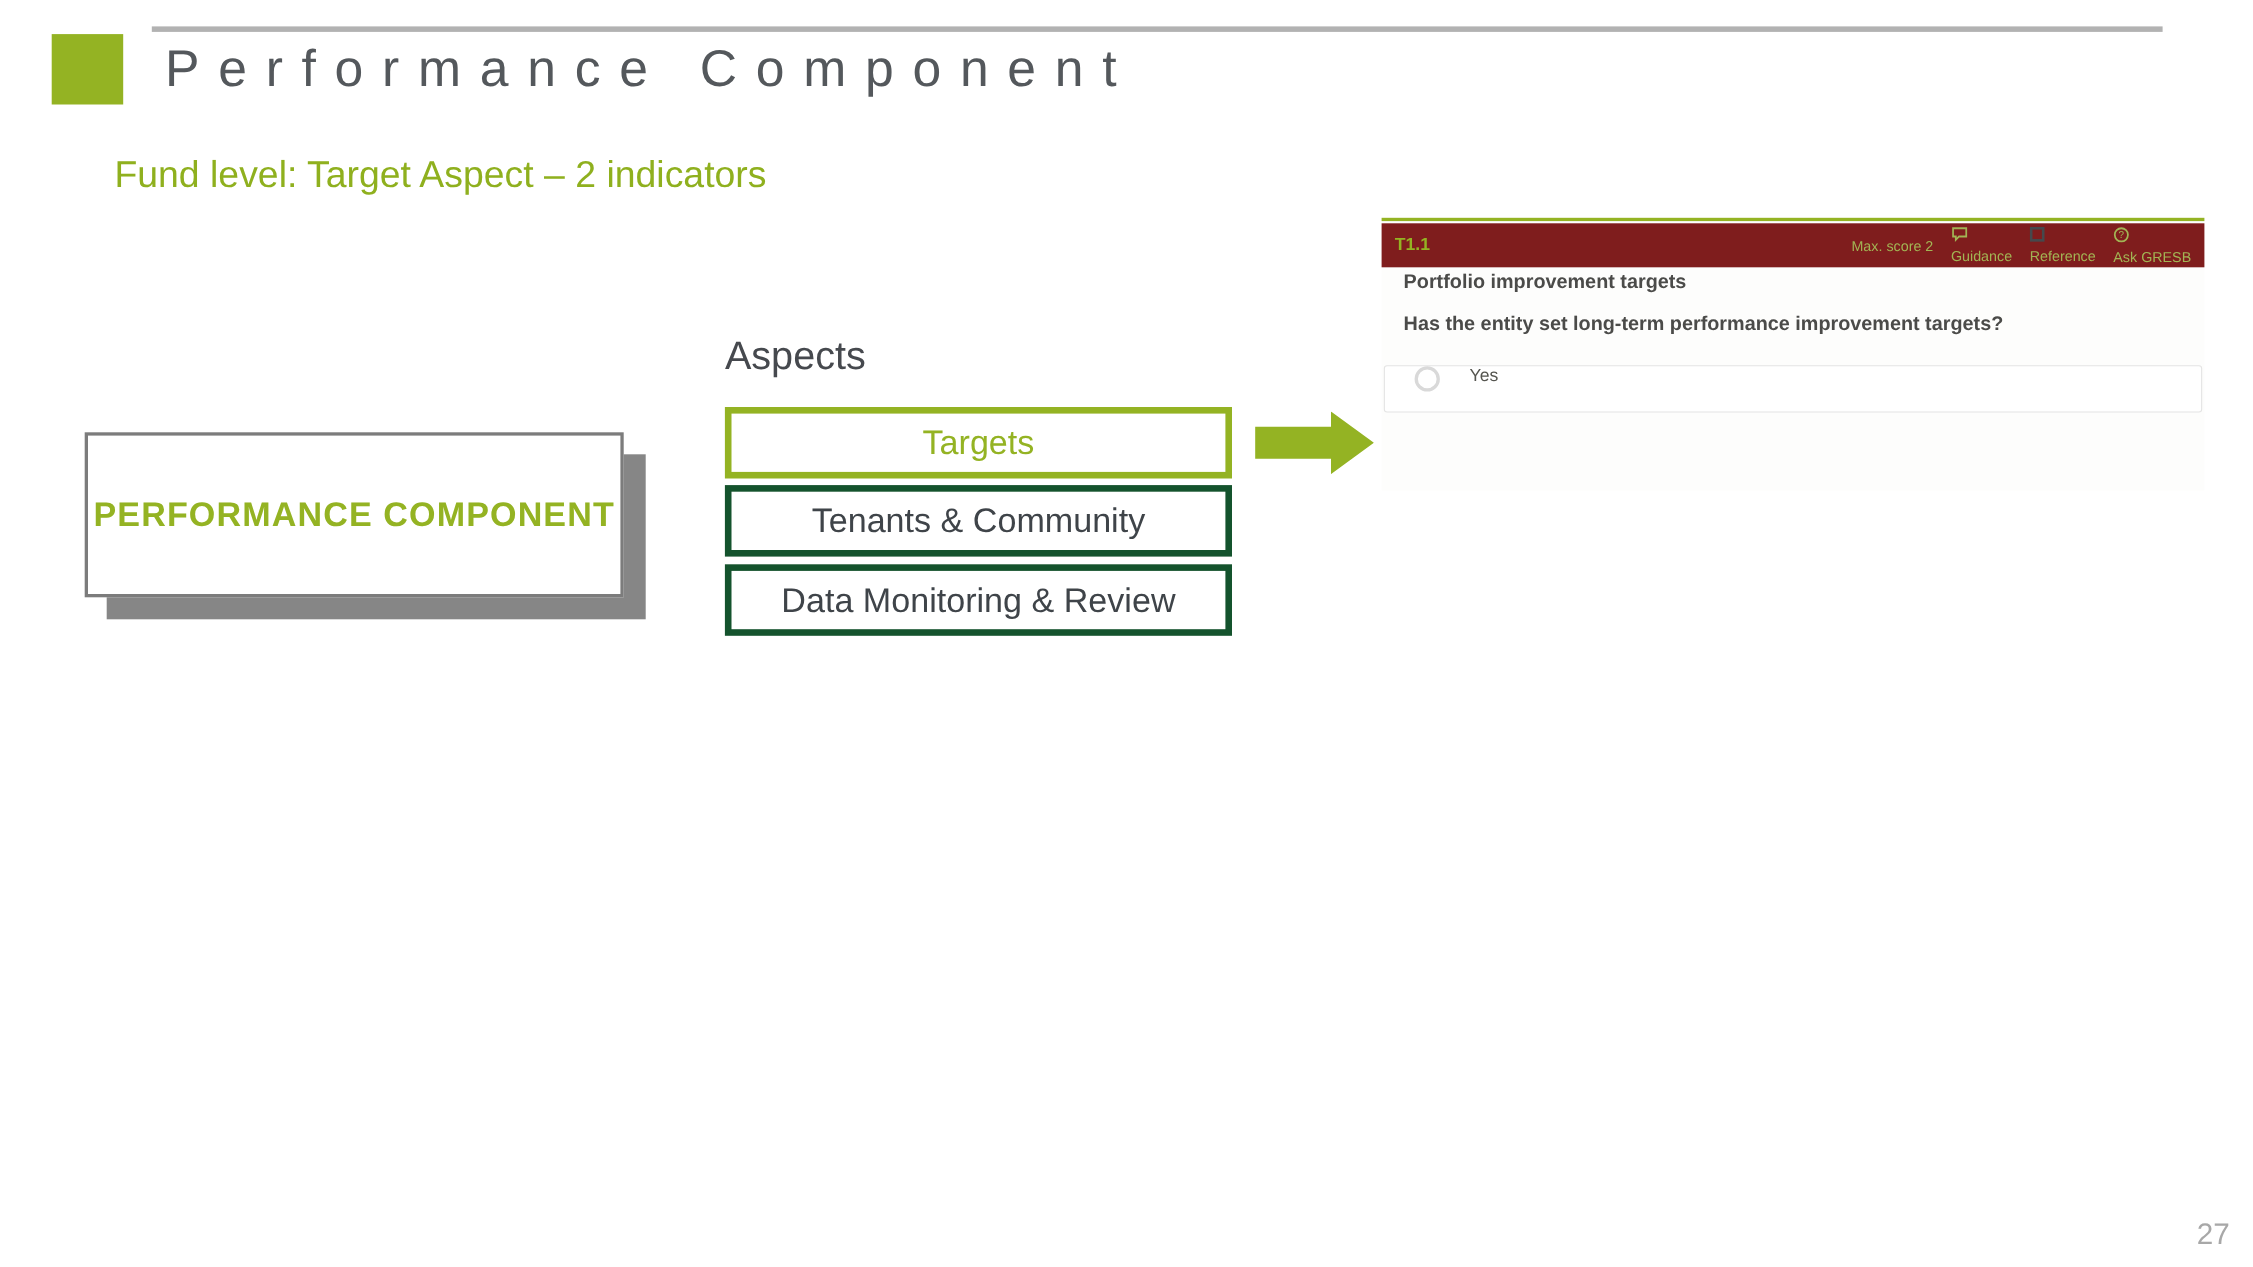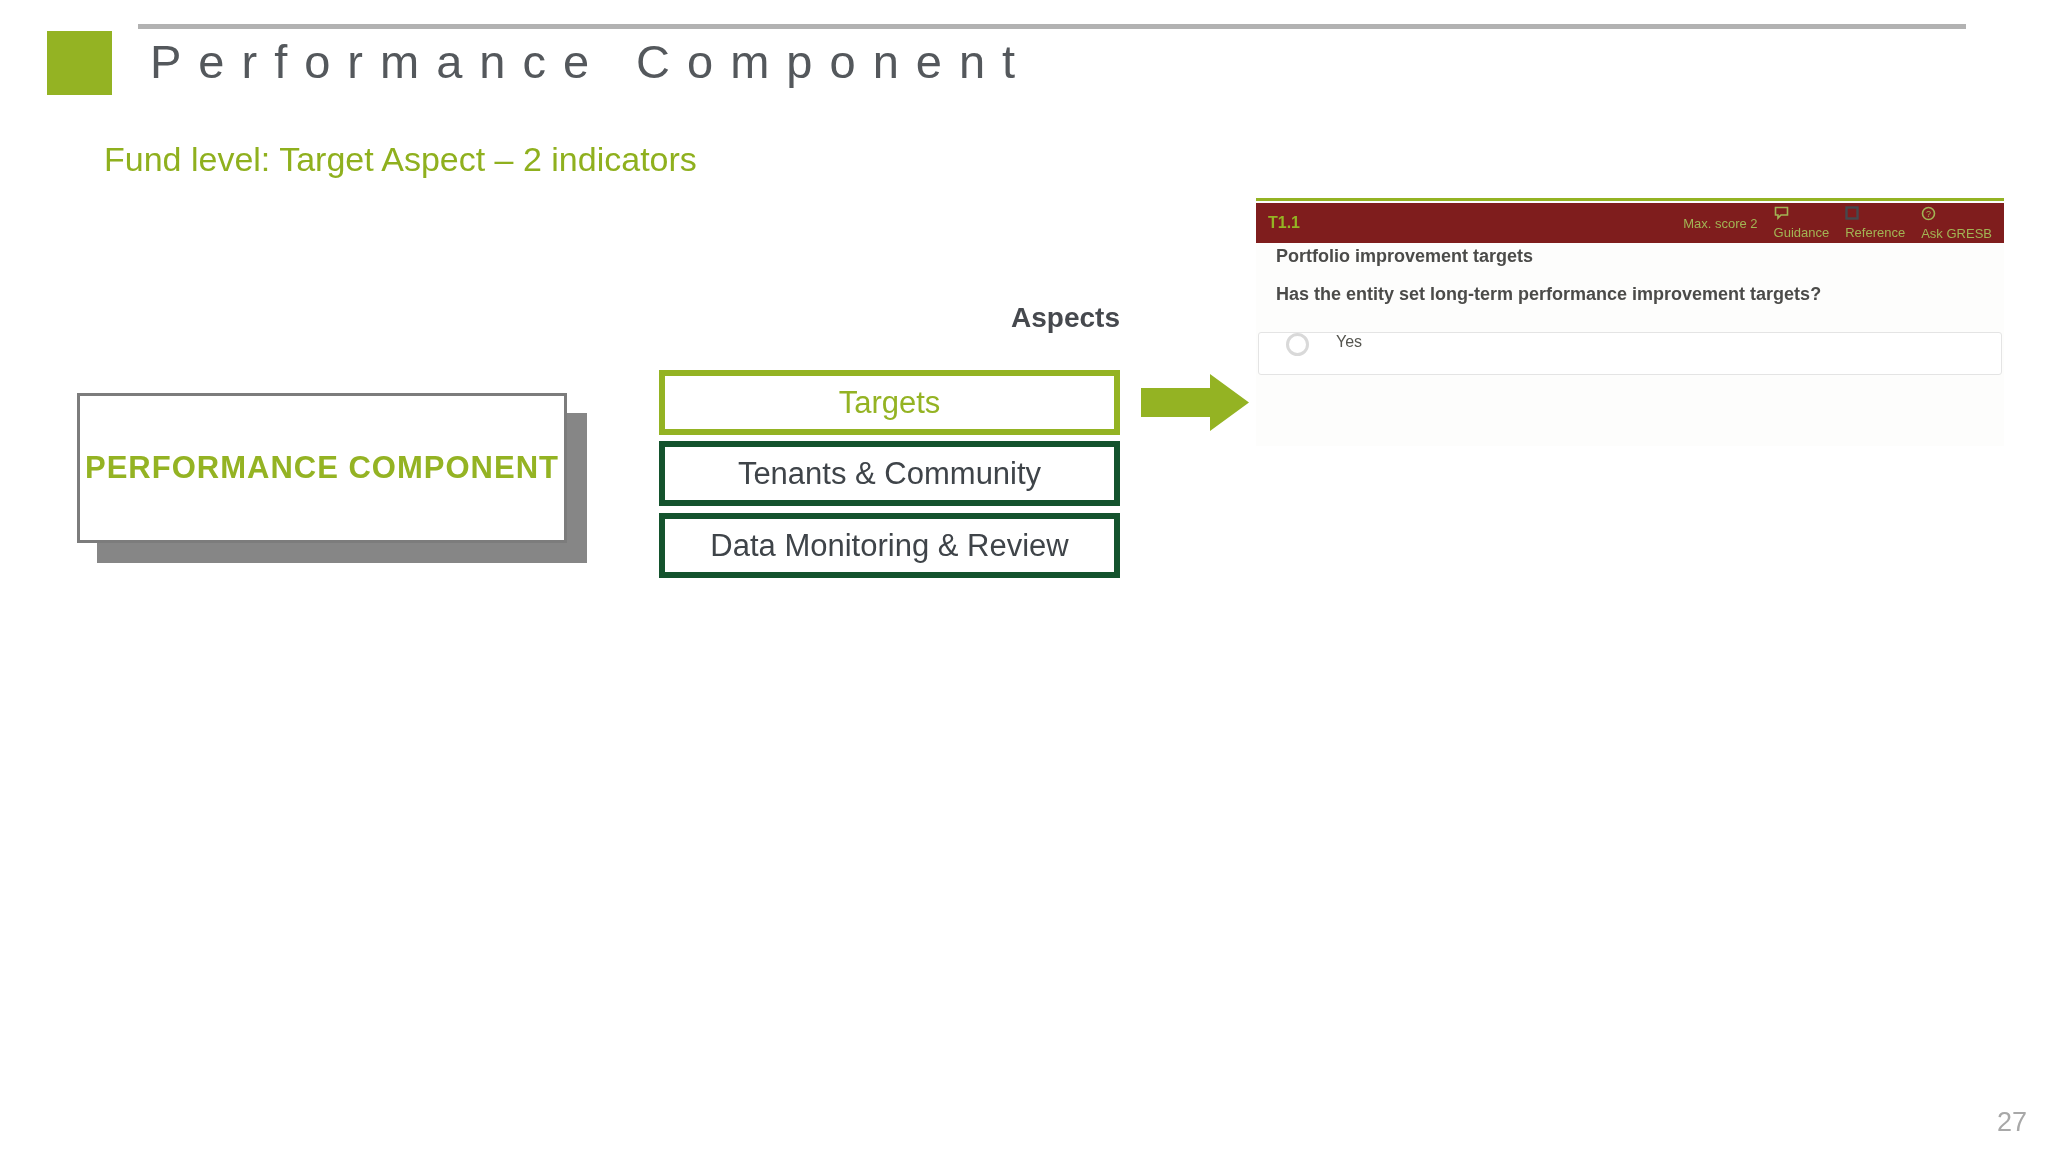--- a/index.html
+++ b/index.html
@@ -23,22 +23,22 @@
     position:absolute;left:77px;top:393px;width:490px;height:150px;box-sizing:border-box;
     background:#ffffff;border:3px solid #7c7c7c;
     box-shadow:20px 20px 0 0 #868686;
     display:flex;align-items:center;justify-content:center;
   }
   .perf-box span{
     font-size:31px;font-weight:bold;color:#94b323;letter-spacing:1px;white-space:nowrap;
   }
   
   .aspects-heading{
-    position:absolute;left:659px;top:302px;width:461px;text-align:right;
-    font-size:28px;font-weight:bold;color:#46494e;
+    position:absolute;left:659px;top:302px;width:461px;text-align:left;
+    font-size:36px;font-weight:normal;color:#46494e;
   }
   .aspect-box{
     position:absolute;left:659px;width:461px;height:65px;box-sizing:border-box;
     background:#ffffff;border:6px solid #14532d;
     display:flex;align-items:center;justify-content:center;
   }
   .aspect-box span{font-size:31px;color:#3f4449;white-space:nowrap;}
   .aspect-box.highlight{border-color:#94b323;}
   .aspect-box.highlight span{color:#94b323;}
   .box-targets{top:370px;}

